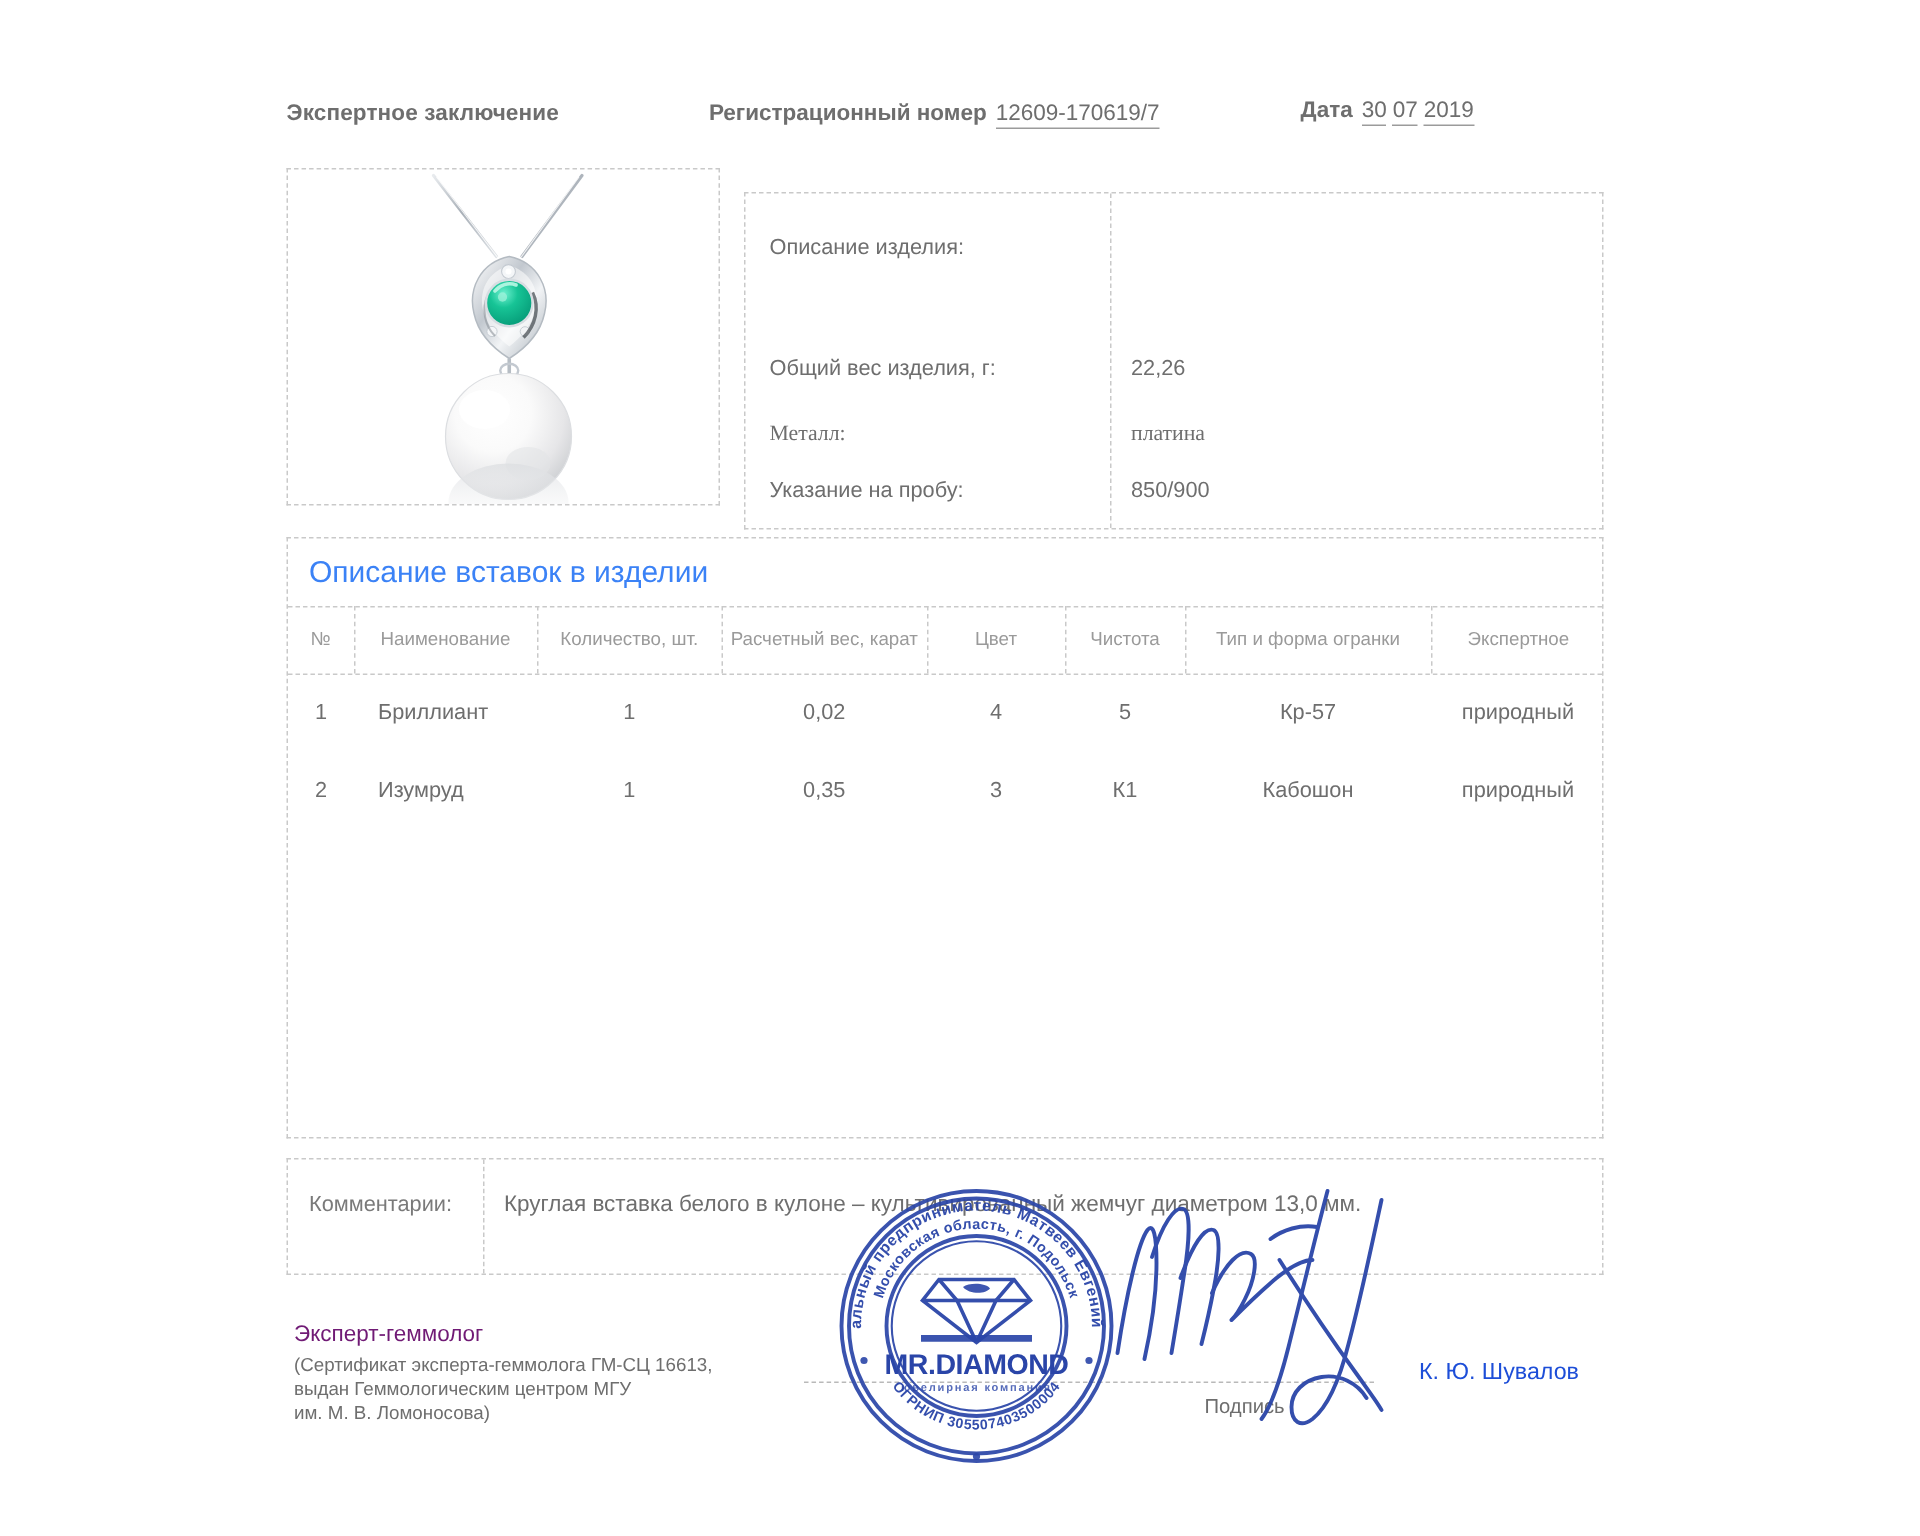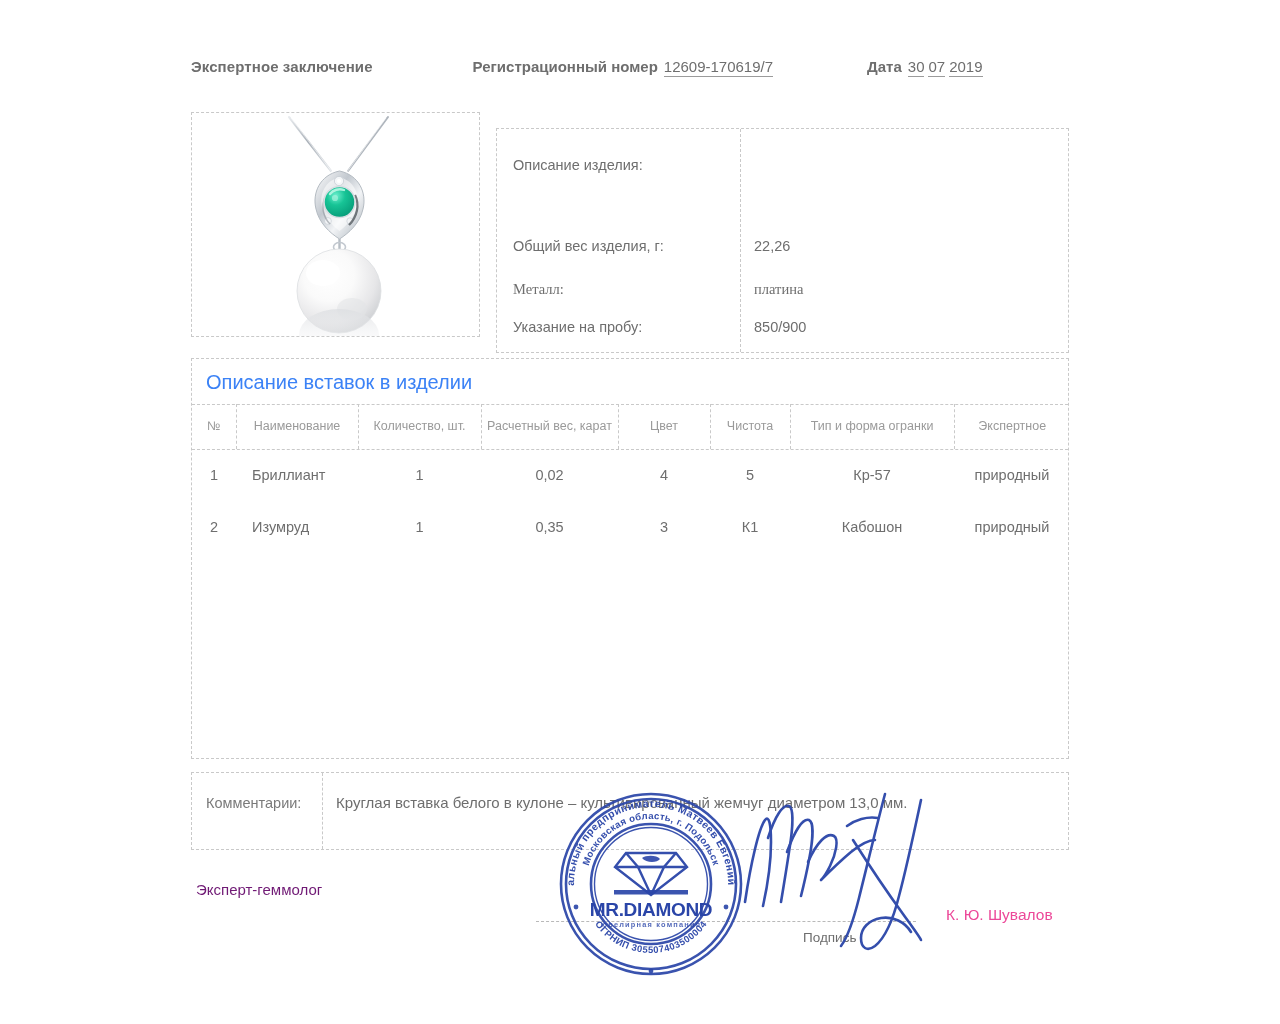--- a/index.html
+++ b/index.html
@@ -23,21 +23,21 @@
   }
 
   
   .header {
     position: absolute;
     left: 191px;
     top: 58px;
     width: 878px;
     height: 26px;
     display: flex;
-    align-items: flex-start;
+    align-items: flex-end;
   }
   .hdr-title {
     font-size: 15px;
     font-weight: bold;
     color: #6e6e6e;
     letter-spacing: .1px;
     white-space: nowrap;
   }
   .hdr-reg {
     margin-left: 100px;
@@ -252,21 +252,21 @@
     left: 612px;
     top: 52px;
     font-size: 13.5px;
     color: #6e6e6e;
   }
   .expert-name {
     position: absolute;
     left: 755px;
     top: 28px;
     font-size: 15.5px;
-    color: #ec4899;
+    color: #1d4ed8;
     white-space: nowrap;
   }
 
   
   .stamp {
     position: absolute;
     left: 554px;
     top: 787px;
     width: 194px;
     height: 194px;
@@ -432,20 +432,23 @@
   </div>
 
   <div class="dbox" id="comments-box">
     <div class="comm-divider"></div>
     <div class="comm-label">Комментарии:</div>
     <div class="comm-value">Круглая вставка белого в кулоне – культивированный жемчуг диаметром 13,0 мм.</div>
   </div>
 
   <div class="footer">
     <div class="expert-title">Эксперт-геммолог</div>
+    <div class="expert-sub">(Сертификат эксперта-геммолога ГМ-СЦ 16613,
+выдан Геммологическим центром МГУ
+им. М. В. Ломоносова)</div>
     <div class="sign-line"></div>
     <div class="sign-label">Подпись</div>
     <div class="expert-name">К. Ю. Шувалов</div>
   </div>
 
   <div class="stamp">
     <svg width="194" height="194" viewBox="0 0 194 194">
       <defs>
         <path id="arcTop" d="M 20,97 A 77,77 0 0 1 174,97"></path>
         <path id="arcTop2" d="M 32,97 A 65,65 0 0 1 162,97"></path>

